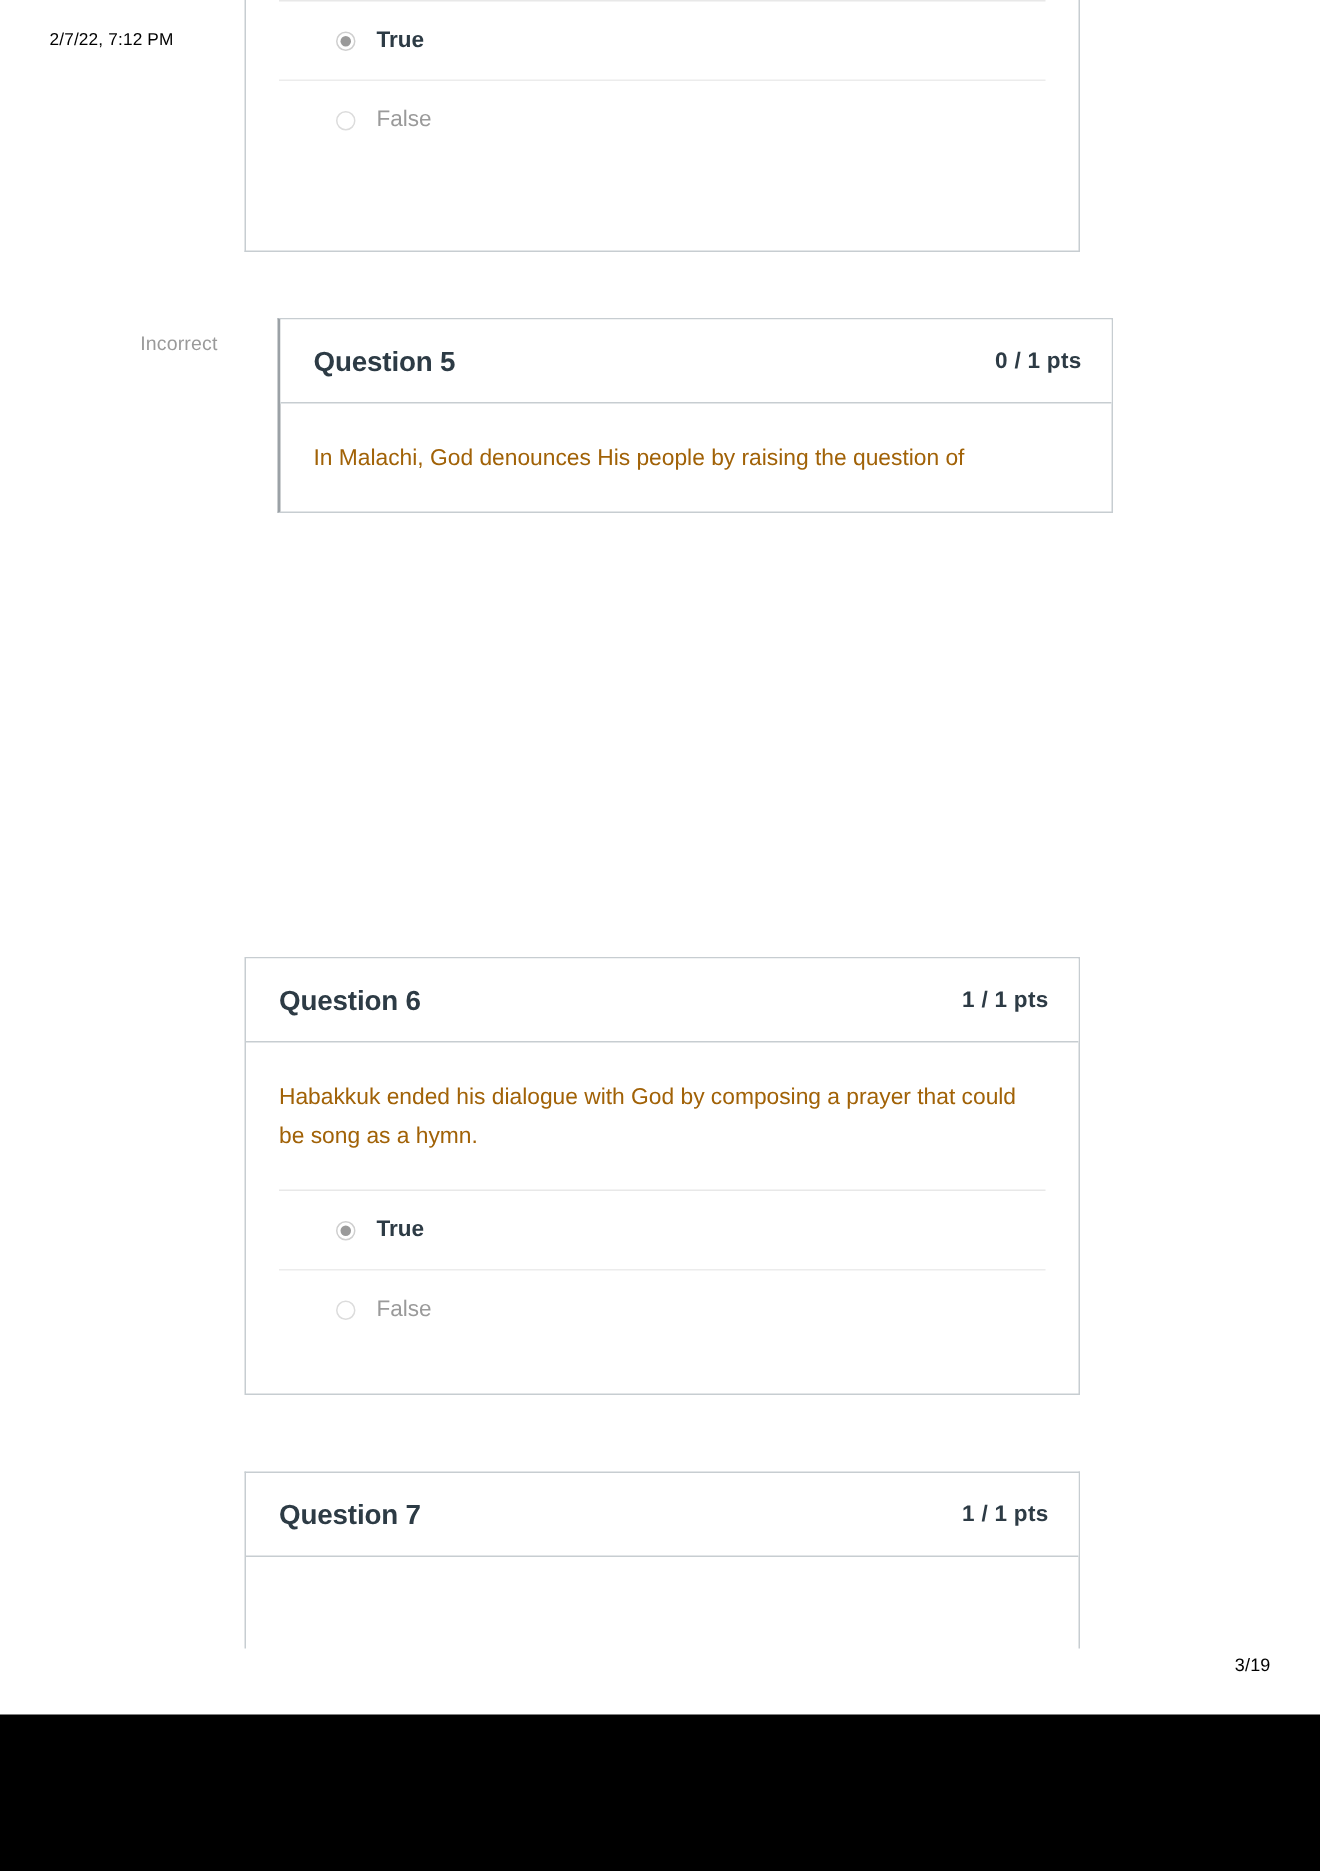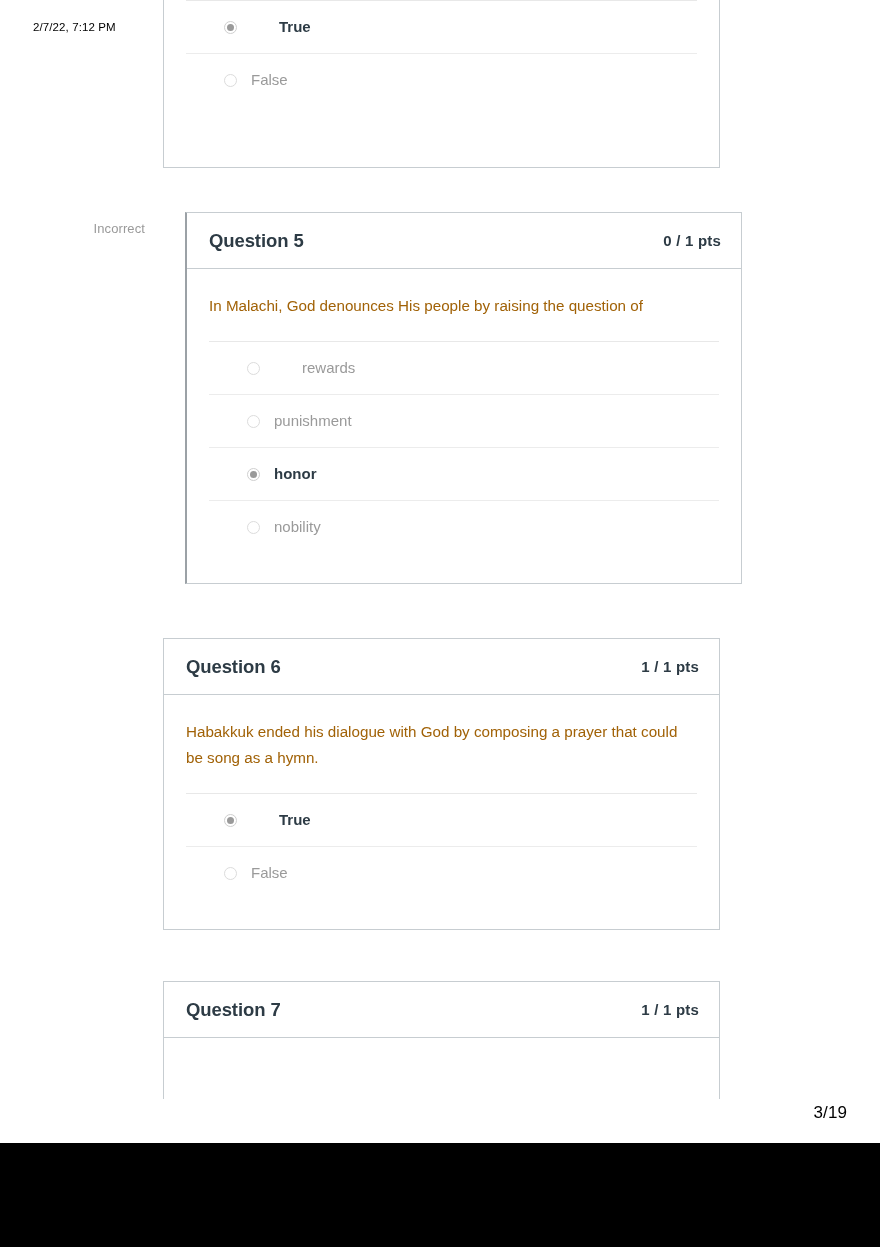--- a/index.html
+++ b/index.html
@@ -29,21 +29,21 @@
     color: #000000;
     letter-spacing: 0.1px;
     white-space: nowrap;
   }
 
   
   .print-page-no {
     position: absolute;
     right: 33px;
     top: 1103px;
-    font-size: 17px;
+    font-size: 12px;
     color: #000000;
     letter-spacing: 0.1px;
   }
 
   
   .bottom-band {
     position: absolute;
     left: 0;
     top: 1143px;
     width: 880px;
@@ -105,21 +105,21 @@
   .answers { }
 
   .answer {
     display: flex;
     align-items: center;
     height: 53px;
     border-top: 1px solid #ececec;
     padding-left: 38px;
   }
 
-  .answer:first-child { border-top: 1px solid #e8e8e8; gap: 28px; }
+  .answer:first-child { border-top: 1px solid #e8e8e8; }
 
   .radio {
     width: 13px;
     height: 13px;
     border-radius: 50%;
     border: 1px solid #dcdcdc;
     background: #ffffff;
     flex: 0 0 auto;
     margin-right: 14px;
     position: relative;
@@ -197,39 +197,20 @@
 
   <div class="side-status" style="left:45px; top:221px;">Incorrect</div>
 
   <div class="question-box flagged" style="top:212px;">
     <div class="q-header">
       <span class="q-title">Question 5</span>
       <span class="q-points">0 / 1 pts</span>
     </div>
     <div class="q-body">
       <div class="q-text">In Malachi, God denounces His people by raising the question of</div>
-      <div class="answers">
-        <div class="answer">
-          <span class="radio"></span>
-          <span class="answer-label">rewards</span>
-        </div>
-        <div class="answer">
-          <span class="radio"></span>
-          <span class="answer-label">punishment</span>
-        </div>
-        <div class="answer selected">
-          <span class="radio selected"></span>
-          <span class="answer-label">honor</span>
-        </div>
-        <div class="answer">
-          <span class="radio"></span>
-          <span class="answer-label">nobility</span>
-        </div>
-        <div class="answers-pad"></div>
-      </div>
     </div>
   </div>
 
   <div class="question-box" style="top:638px;">
     <div class="q-header">
       <span class="q-title">Question 6</span>
       <span class="q-points">1 / 1 pts</span>
     </div>
     <div class="q-body">
       <div class="q-text">Habakkuk ended his dialogue with God by composing a prayer that could be song as a hymn.</div>

